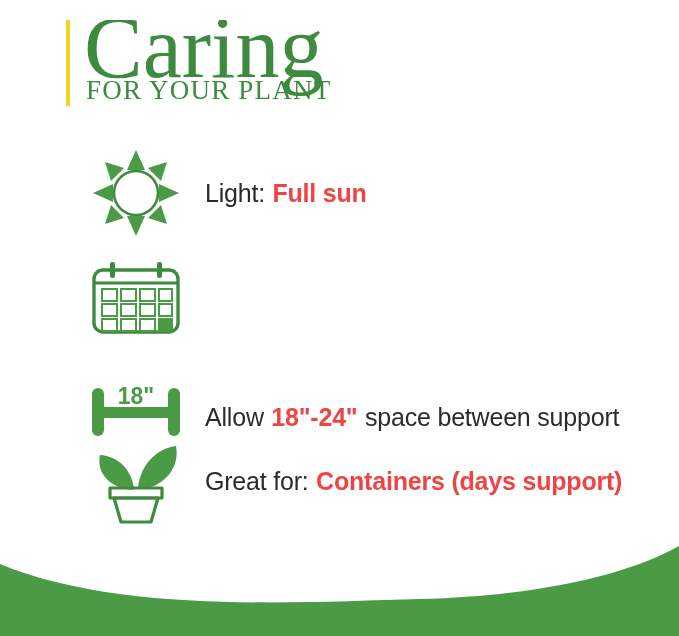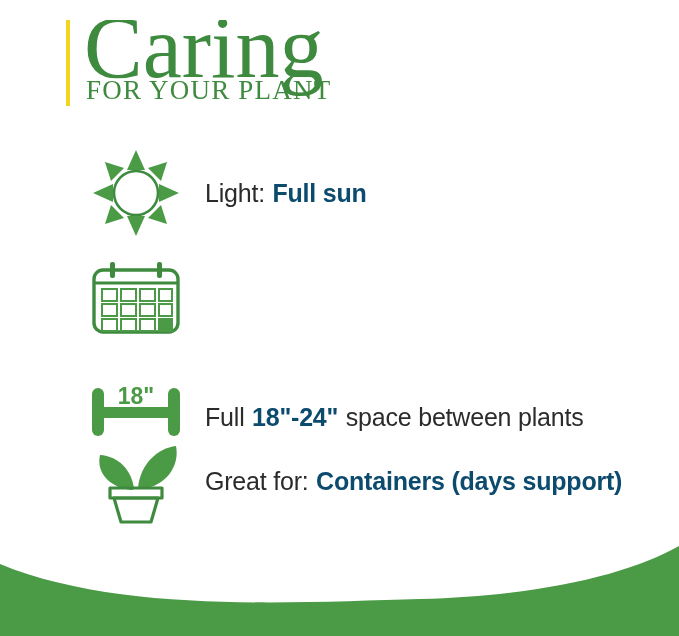--- a/index.html
+++ b/index.html
@@ -90,21 +90,21 @@
     height: 90px;
     display: flex;
     align-items: center;
     font-family: "Liberation Sans", sans-serif;
     font-size: 25px;
     color: #2b2b2b;
     white-space: nowrap;
     letter-spacing: -0.2px;
   }
   .val {
-    color: #0c4a6e;
+    color: #ef4444;
     font-weight: bold;
     margin-left: 0.3em;
   }
   .lbl { color: #2b2b2b; }
 
   
   #bottom-curve {
     position: absolute;
     left: 0;
     bottom: 0;
@@ -182,23 +182,23 @@
         <text x="48" y="26" text-anchor="middle" font-family="Liberation Sans, sans-serif" font-size="23" font-weight="bold" fill="#4A9A46">18"</text>
 
         <rect x="4" y="10" width="12" height="48" rx="6" fill="#4A9A46"></rect>
 
         <rect x="80" y="10" width="12" height="48" rx="6" fill="#4A9A46"></rect>
 
         <rect x="10" y="29" width="76" height="11" fill="#4A9A46"></rect>
       </svg>
     </div>
     <div class="row-text">
-      <span class="lbl">Full</span>
+      <span class="lbl">Allow</span>
       <span class="val">18"-24"</span>
-      <span class="lbl" style="margin-left:0.3em;">space between plants</span>
+      <span class="lbl" style="margin-left:0.3em;">space between support</span>
     </div>
   </div>
 
   <div class="care-row" id="row-greatfor">
     <div class="row-icon">
       <svg width="96" height="90" viewBox="0 0 96 90" xmlns="http://www.w3.org/2000/svg">
 
         <path d="M50 52 C52 28 70 12 88 10 C92 30 78 50 54 53 Z" fill="#4A9A46"></path>
 
         <path d="M46 53 C44 34 30 20 12 19 C8 37 22 52 44 54 Z" fill="#4A9A46"></path>

